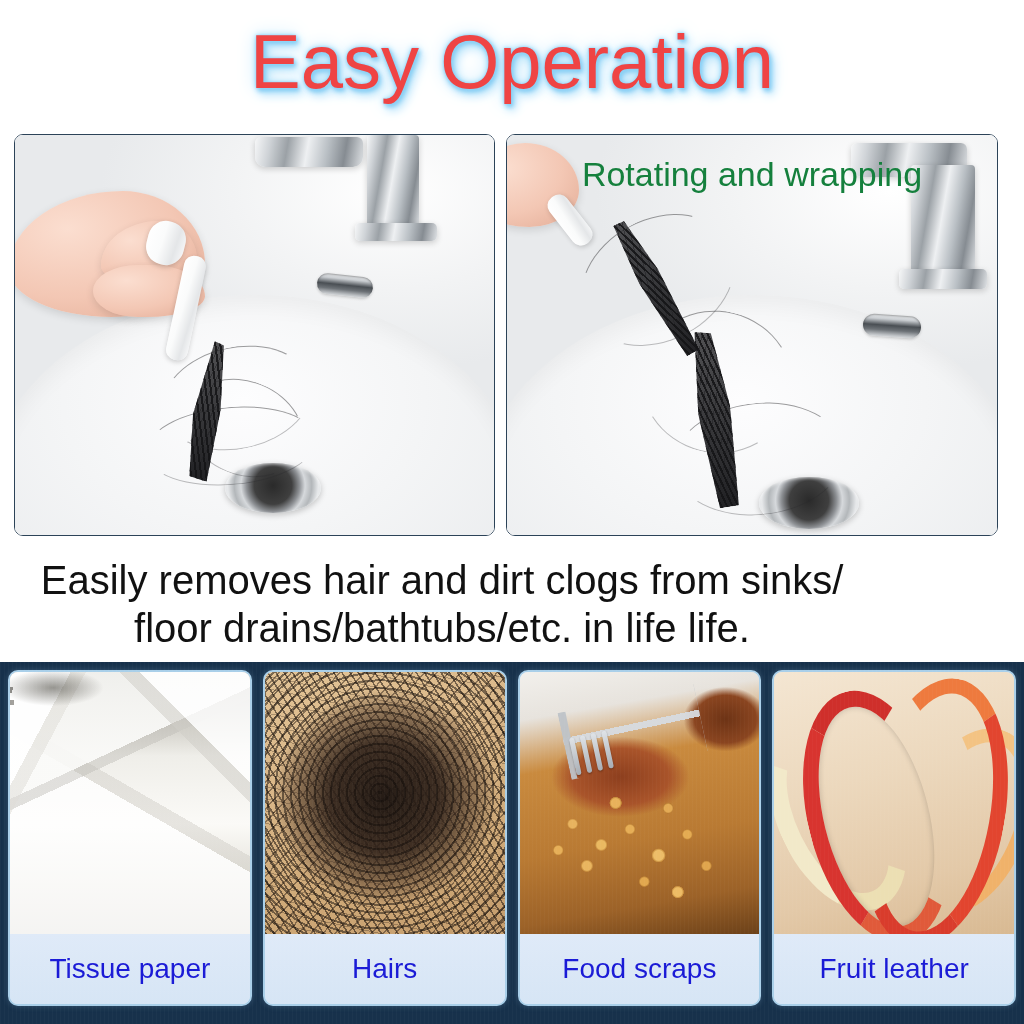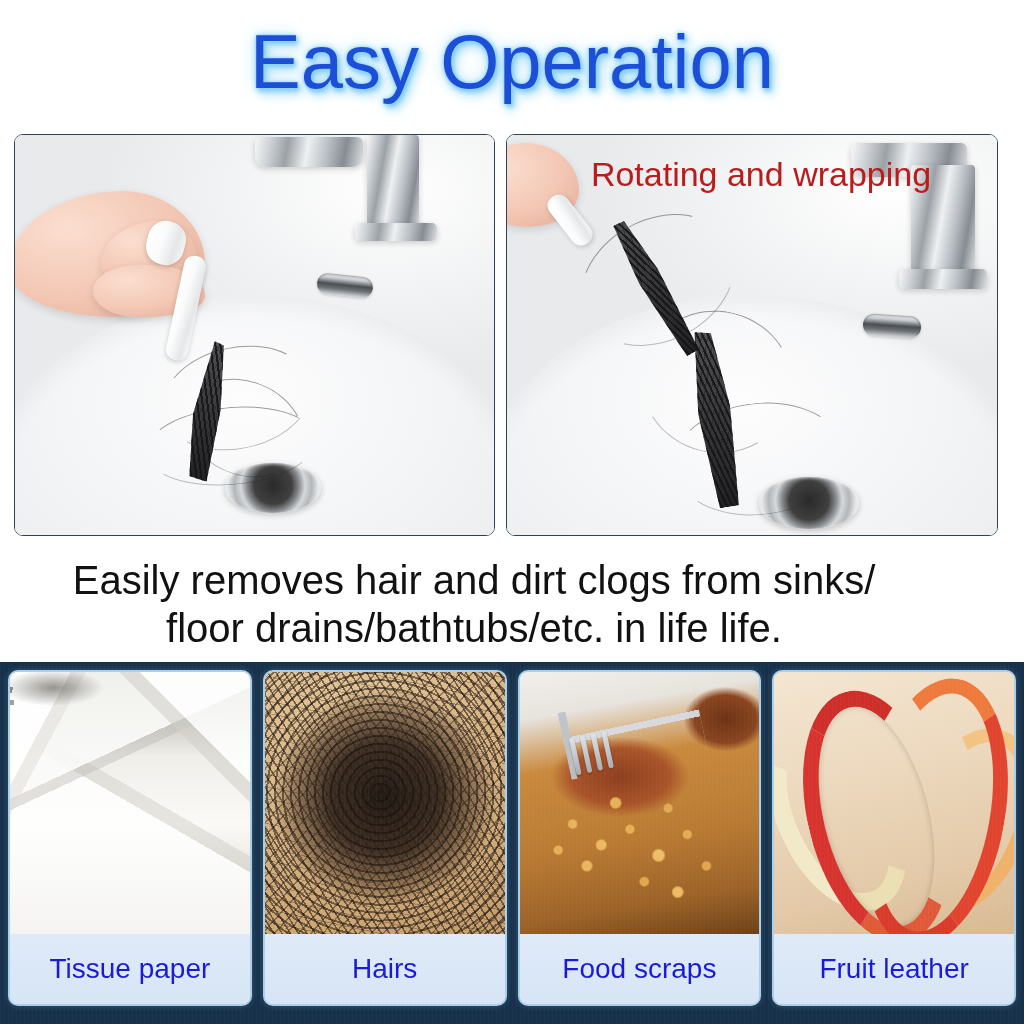--- a/index.html
+++ b/index.html
@@ -22,21 +22,21 @@
     display: flex;
     align-items: center;
     justify-content: center;
     background: #ffffff;
   }
   .main-title {
     font-family: "Liberation Sans", sans-serif;
     font-size: 76px;
     font-weight: 400;
     letter-spacing: 0px;
-    color: #1d4ed8;
+    color: #ef4444;
     text-shadow:
        0 0 2px #8fd4f7,
        0 0 6px #8fd4f7,
       2px 3px 4px #7fc9f2,
       4px 6px 10px #a9def9,
       0 0 18px #bfe6fb;
     white-space: nowrap;
   }
 
   
@@ -122,39 +122,37 @@
     border-color: rgba(40,40,44,0.45) transparent rgba(40,40,44,0.3) transparent;
   }
 
   .panel-caption-overlay {
     position: absolute;
     top: 20px;
     left: 0;
     width: 100%;
     text-align: center;
     font-size: 34px;
-    color: #b91c1c;
+    color: #15803d;
     font-family: "Liberation Sans", sans-serif;
     pointer-events: none;
     white-space: nowrap;
-    margin-left: 9px;
   }
 
   
   .description {
     position: absolute;
     top: 556px;
     left: 0;
     width: 884px;
     text-align: center;
     color: #111111;
     font-size: 40px;
     line-height: 48px;
     font-family: "Liberation Sans", sans-serif;
-    padding-left: 32px;
   }
   .description .line { display: block; }
 
   
   .bottom-section {
     position: absolute;
     top: 662px;
     left: 0;
     width: 1024px;
     height: 362px;

